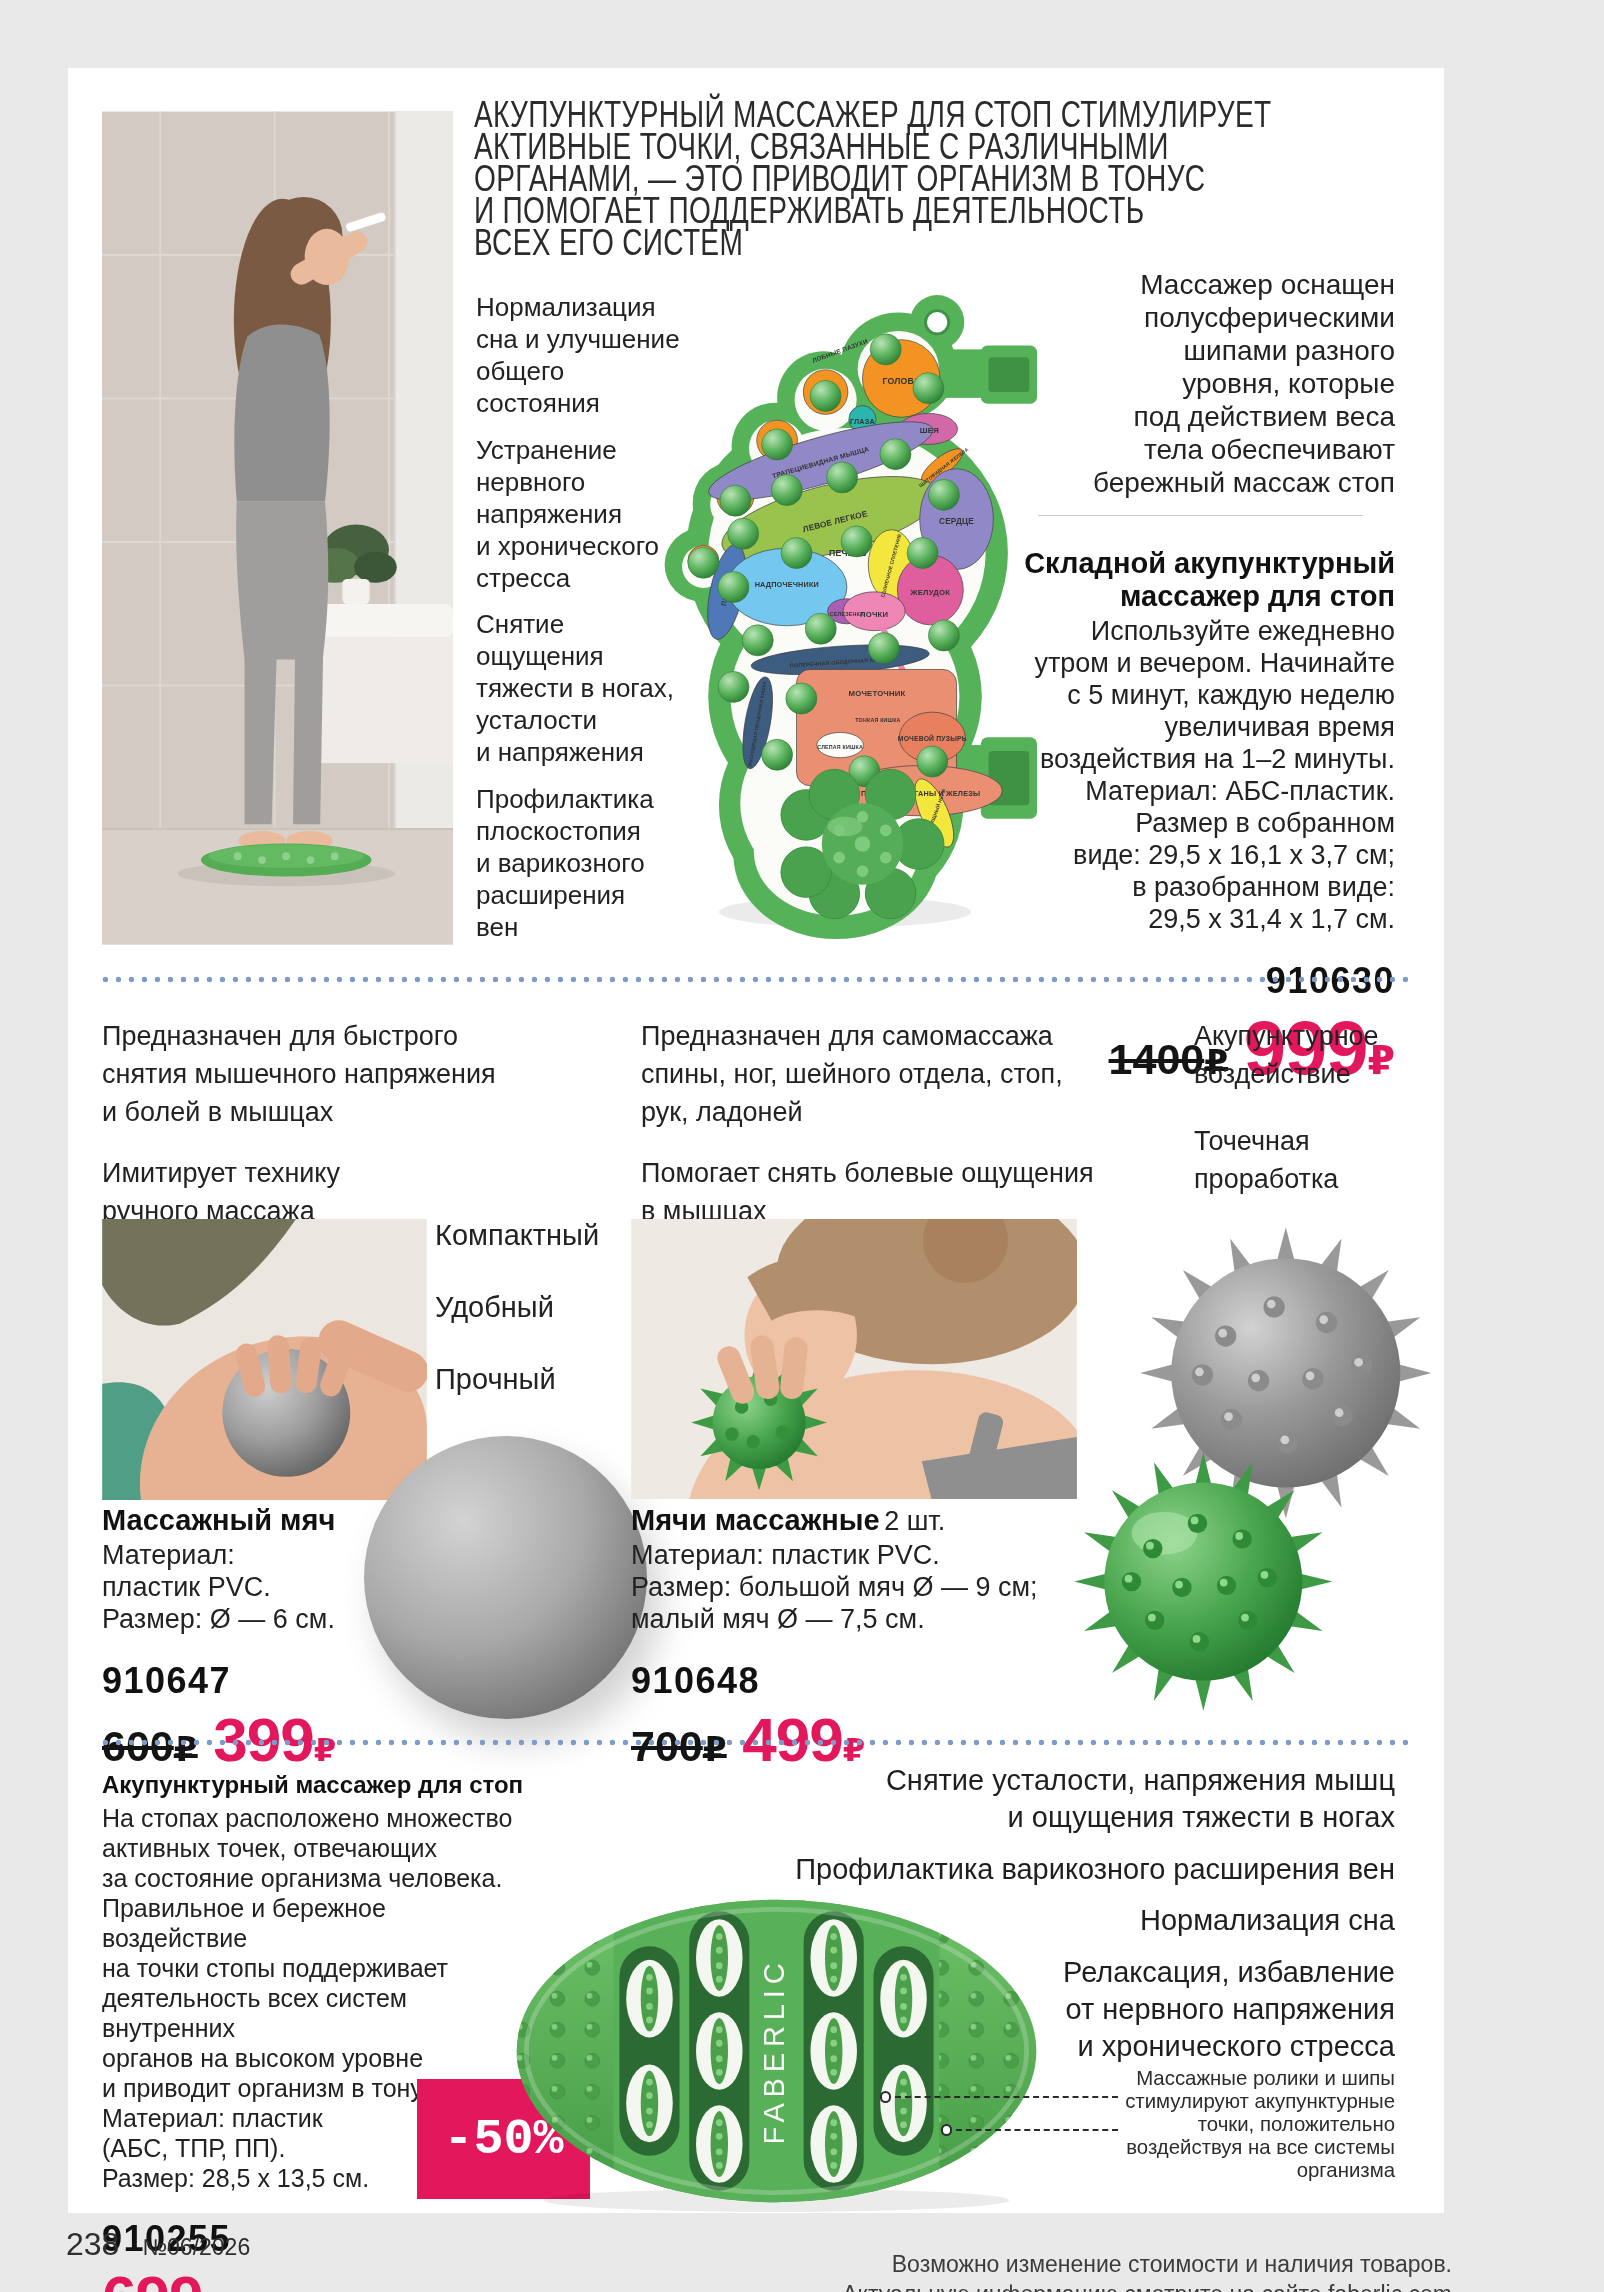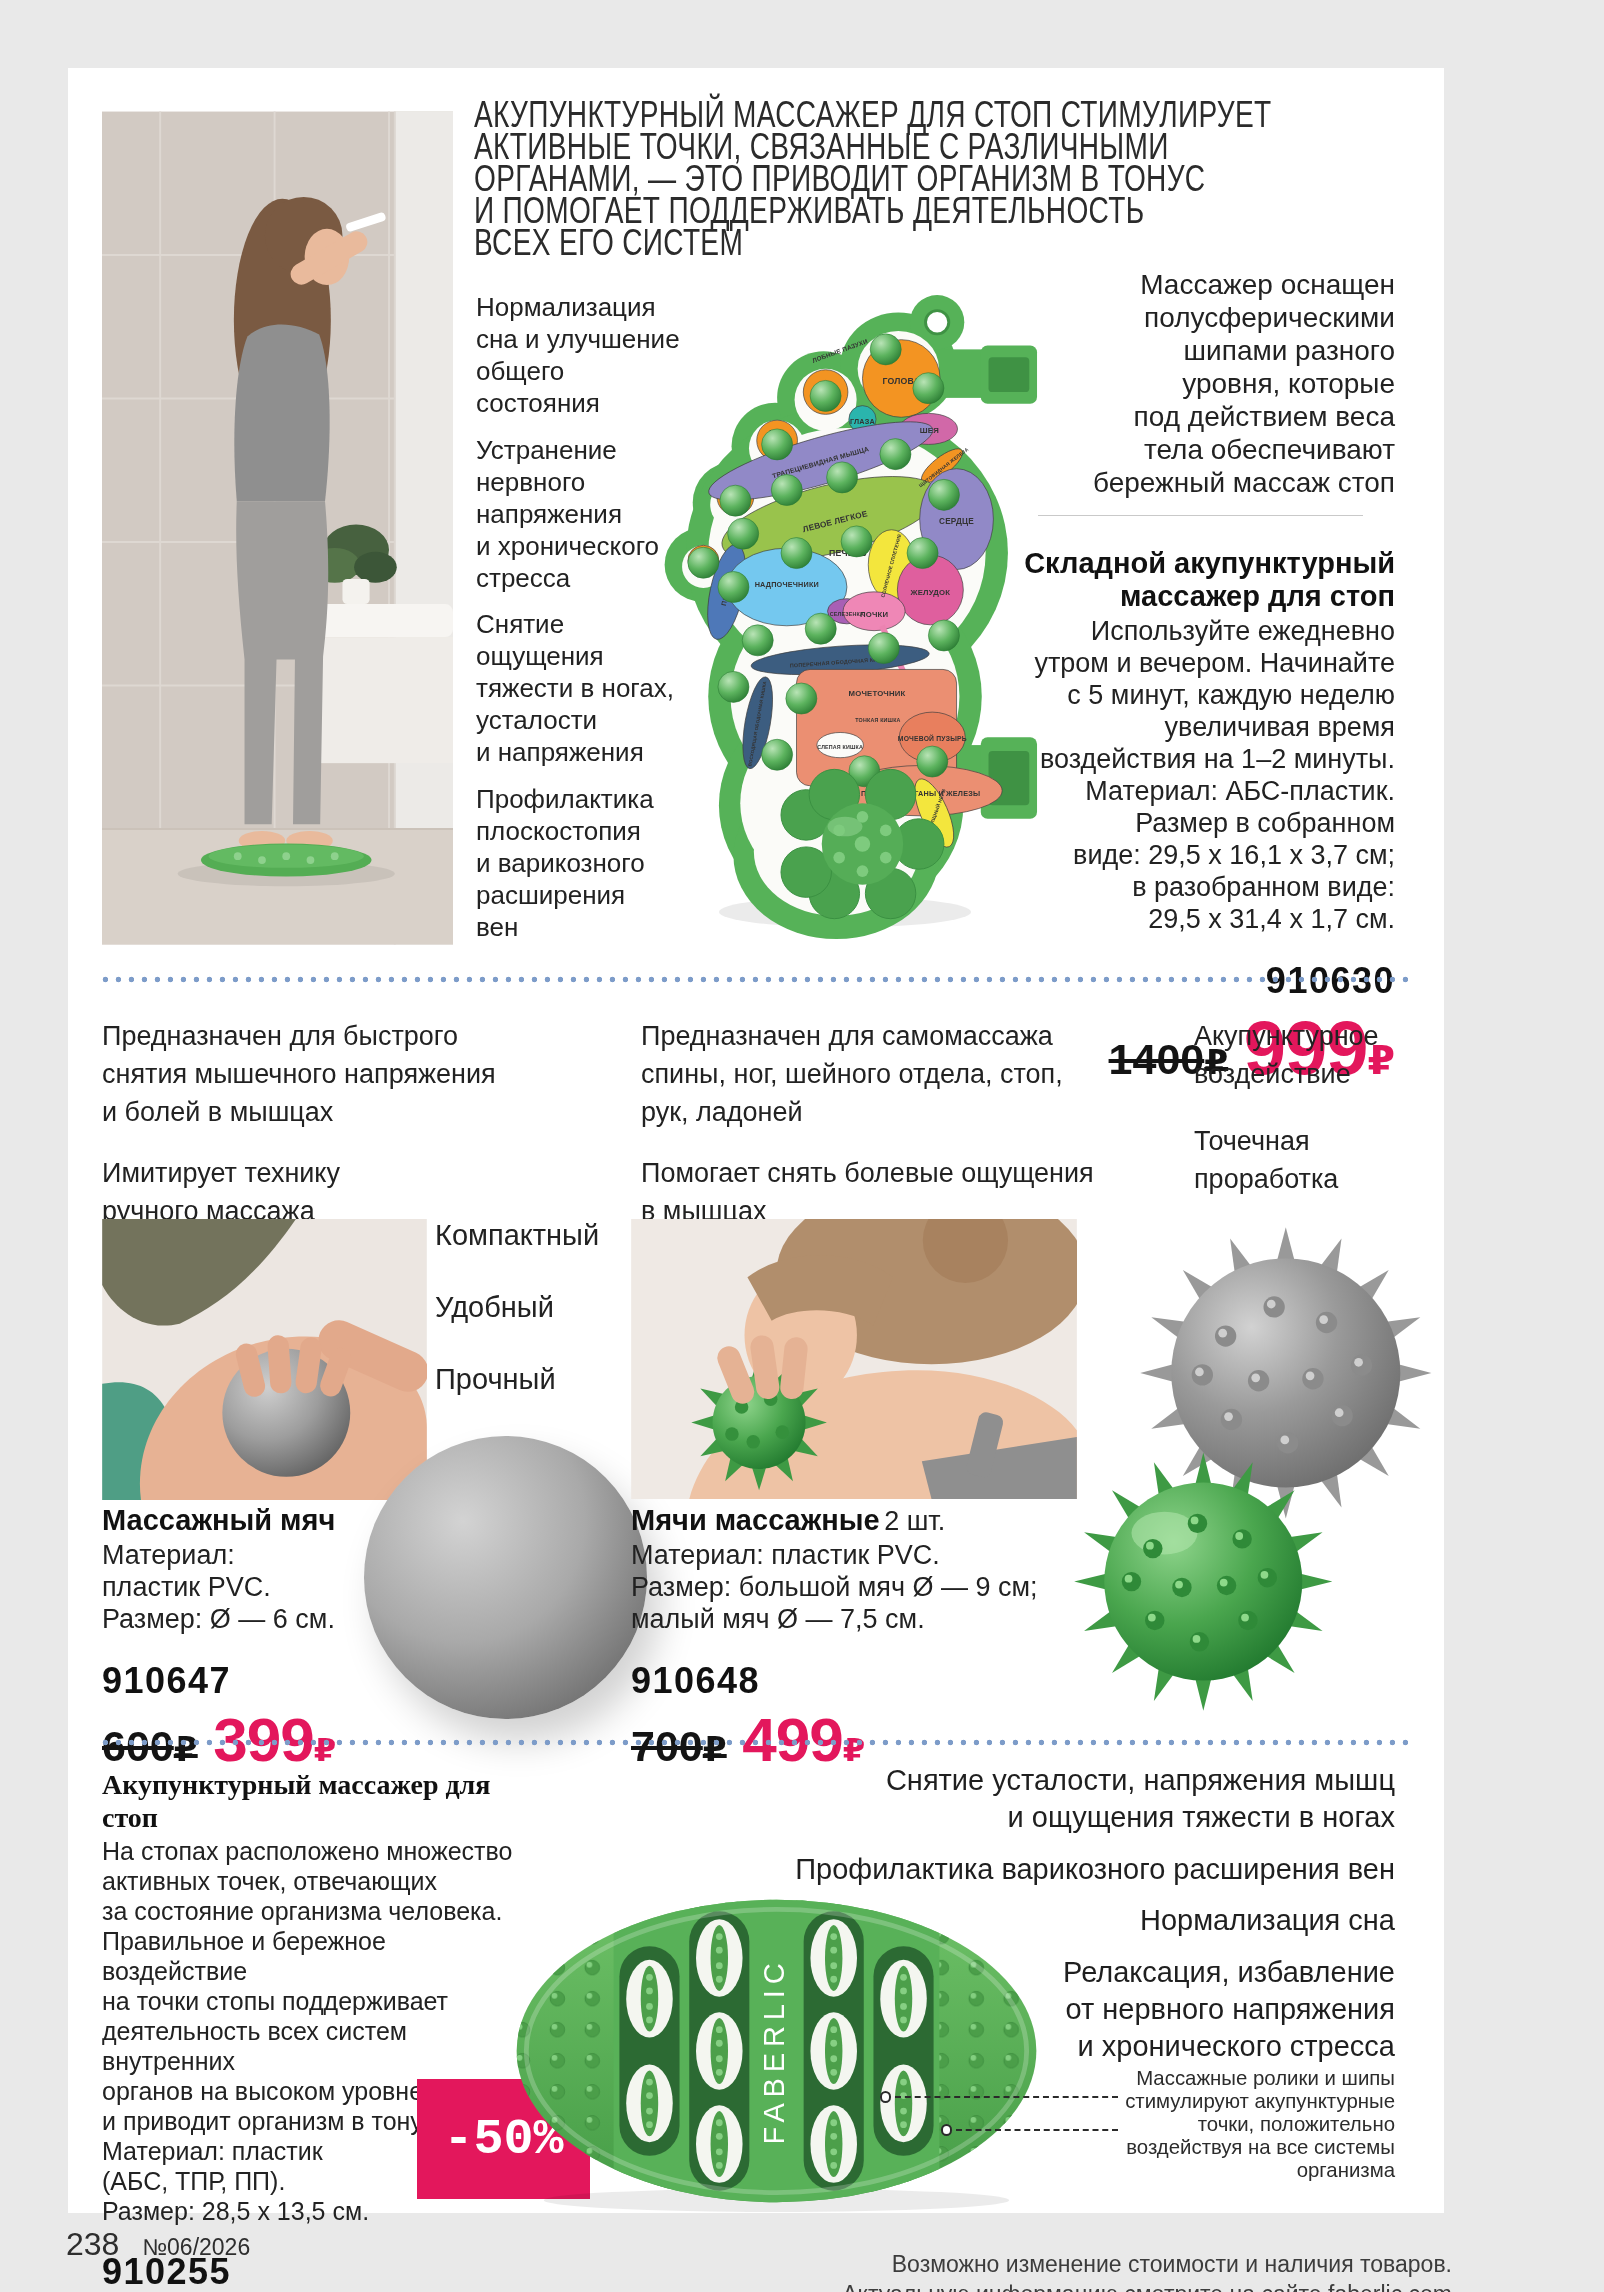--- a/index.html
+++ b/index.html
@@ -523,21 +523,21 @@
     <div class="art">910648</div>
     <div class="prow">
       <span class="old"><span>700</span><span class="r">₽</span></span>
       <span class="new"><span>499</span><span class="r">₽</span></span>
     </div>
   </div>
 
   <div class="dots" style="left:34px;top:1671px;width:1308px;"></div>
 
   <div class="t" style="left:34px;top:1700px;width:427px;">
-    <div class="ptitle" style="font-size:28px;font-family:Liberation Serif, serif;">Акупунктурный массажер для стоп</div>
+    <div class="ptitle" style="font-size:24px;">Акупунктурный массажер для стоп</div>
     <div class="pdesc ml" style="font-size:25px;line-height:30px;margin-top:1.9px;">На стопах расположено множество
 активных точек, отвечающих
 за состояние организма человека.
 Правильное и бережное воздействие
 на точки стопы поддерживает
 деятельность всех систем внутренних
 органов на высоком уровне
 и приводит организм в тонус.
 Материал: пластик
 (АБС, ТПР, ПП).

